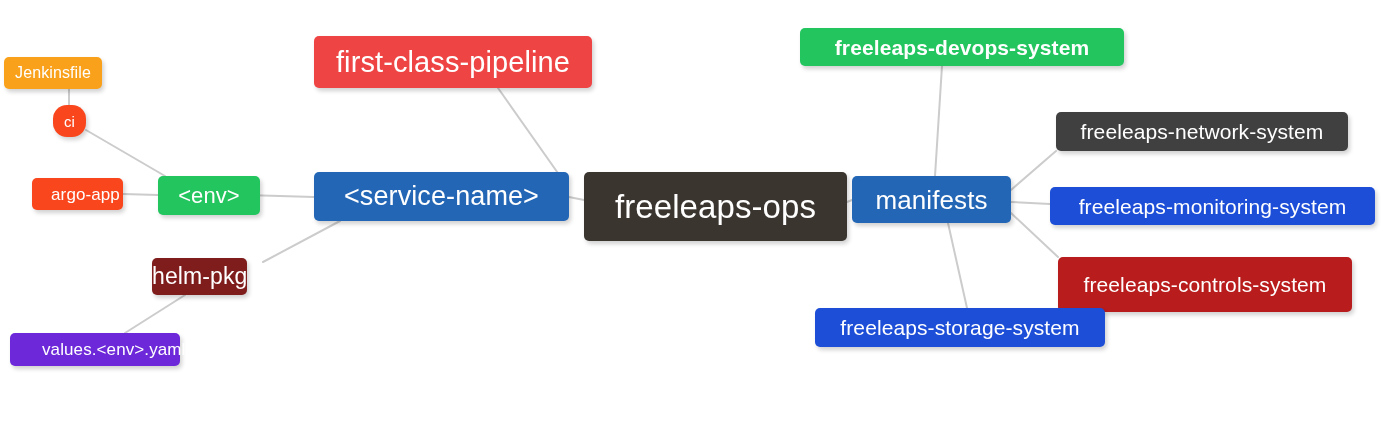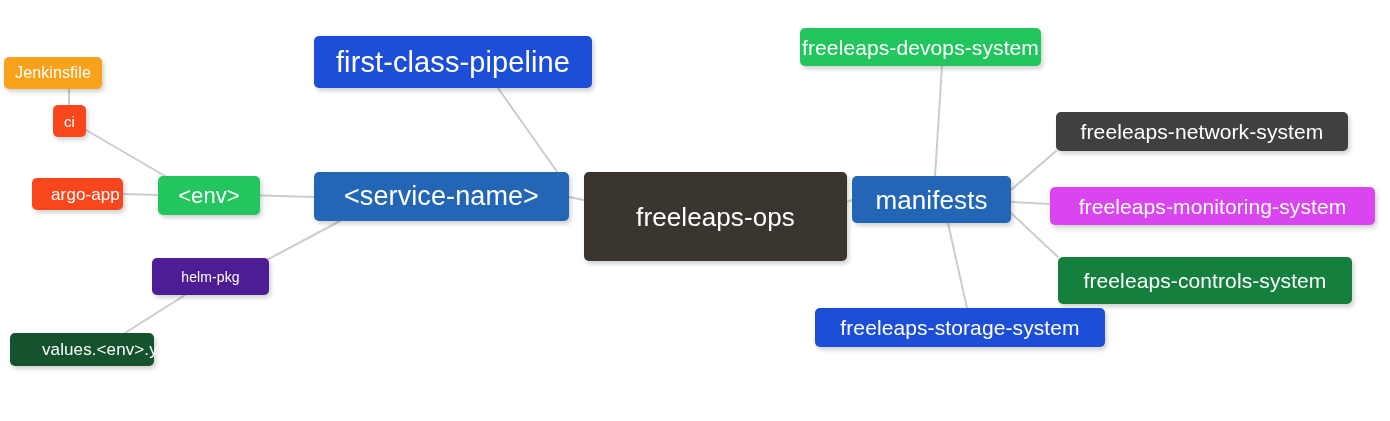--- a/index.html
+++ b/index.html
@@ -61,59 +61,59 @@
       <line x1="158" y1="195" x2="123" y2="194" stroke="#cccccc" stroke-width="2" stroke-linecap="round"></line>
       <line x1="69" y1="105" x2="69" y2="58" stroke="#cccccc" stroke-width="2" stroke-linecap="round"></line>
       <line x1="185" y1="295" x2="125" y2="333" stroke="#cccccc" stroke-width="2" stroke-linecap="round"></line>
       <line x1="935" y1="176" x2="942" y2="66" stroke="#cccccc" stroke-width="2" stroke-linecap="round"></line>
       <line x1="1011" y1="190" x2="1056" y2="151" stroke="#cccccc" stroke-width="2" stroke-linecap="round"></line>
       <line x1="1011" y1="202" x2="1050" y2="204" stroke="#cccccc" stroke-width="2" stroke-linecap="round"></line>
       <line x1="1011" y1="213" x2="1058" y2="257" stroke="#cccccc" stroke-width="2" stroke-linecap="round"></line>
       <line x1="948" y1="223" x2="967" y2="308" stroke="#cccccc" stroke-width="2" stroke-linecap="round"></line>
     </svg>
   <div id="node-layer">
-      <div class="node" style="left: 584px; top: 172px; width: 263px; height: 89px; background: rgb(59, 53, 48); font-size: 26px;">
+      <div class="node" style="left: 584px; top: 172px; width: 263px; height: 69px; background: rgb(59, 53, 48); font-size: 33px;">
         <span class="node-label">freeleaps-ops</span>
       </div>
       <div class="node" style="left: 314px; top: 172px; width: 255px; height: 49px; background: rgb(34, 102, 181); font-size: 27px;">
         <span class="node-label">&lt;service-name&gt;</span>
       </div>
       <div class="node" style="left: 852px; top: 176px; width: 159px; height: 47px; background: rgb(34, 102, 181); font-size: 26px;">
         <span class="node-label">manifests</span>
       </div>
-      <div class="node" style="left: 314px; top: 36px; width: 278px; height: 52px; background: #1d4ed8; font-size: 29px;">
+      <div class="node" style="left: 314px; top: 36px; width: 278px; height: 52px; background: #ef4444; font-size: 29px;">
         <span class="node-label">first-class-pipeline</span>
       </div>
       <div class="node" style="left: 158px; top: 176px; width: 102px; height: 39px; background: rgb(34, 197, 94); font-size: 22px;">
         <span class="node-label">&lt;env&gt;</span>
       </div>
-      <div class="node" style="left: 152px; top: 258px; width: 117px; height: 37px; background: #4c1d95; font-size: 14px;">
+      <div class="node" style="left: 152px; top: 258px; width: 95px; height: 37px; background: #7f1d1d; font-size: 23px;">
         <span class="node-label">helm-pkg</span>
       </div>
-      <div class="node" style="left: 53px; top: 105px; width: 33px; height: 32px; background: rgb(249, 70, 28); font-size: 15px;">
+      <div class="node" style="left: 53px; top: 105px; width: 33px; height: 32px; background: rgb(249, 70, 28); font-size: 15px; border-radius: 14px;">
         <span class="node-label">ci</span>
       </div>
       <div class="node" style="left: 32px; top: 178px; width: 91px; height: 32px; background: rgb(249, 70, 28); font-size: 17px; padding-left: 16px;">
         <span class="node-label">argo-app</span>
       </div>
-      <div class="node" style="left: 10px; top: 333px; width: 144px; height: 33px; background: #14532d; font-size: 17px; padding-left: 32px;">
+      <div class="node" style="left: 10px; top: 333px; width: 170px; height: 33px; background: #6d28d9; font-size: 17px; padding-left: 32px;">
         <span class="node-label">values.&lt;env&gt;.yaml</span>
       </div>
       <div class="node" style="left: 4px; top: 26px; width: 98px; height: 32px; background: rgb(249, 161, 27); font-size: 16px; margin-top: 31px;">
         <span class="node-label">Jenkinsfile</span>
       </div>
-      <div class="node" style="left: 800px; top: 28px; width: 241px; height: 38px; background: rgb(34, 197, 94); font-size: 21px;">
+      <div class="node" style="left: 800px; top: 28px; width: 324px; height: 38px; background: rgb(34, 197, 94); font-size: 21px; font-weight: bold;">
         <span class="node-label">freeleaps-devops-system</span>
       </div>
       <div class="node" style="left: 1056px; top: 112px; width: 292px; height: 39px; background: #404040; font-size: 21px;">
         <span class="node-label">freeleaps-network-system</span>
       </div>
-      <div class="node" style="left: 1050px; top: 187px; width: 325px; height: 38px; background: #d946ef; font-size: 21px;">
+      <div class="node" style="left: 1050px; top: 187px; width: 325px; height: 38px; background: #1d4ed8; font-size: 21px;">
         <span class="node-label">freeleaps-monitoring-system</span>
       </div>
-      <div class="node" style="left: 1058px; top: 257px; width: 294px; height: 47px; background: #15803d; font-size: 21px;">
+      <div class="node" style="left: 1058px; top: 257px; width: 294px; height: 55px; background: #b91c1c; font-size: 21px;">
         <span class="node-label">freeleaps-controls-system</span>
       </div>
       <div class="node" style="left: 815px; top: 308px; width: 290px; height: 39px; background: #1d4ed8; font-size: 21px;">
         <span class="node-label">freeleaps-storage-system</span>
       </div>
     </div>
 </div>
 
 </body></html>

